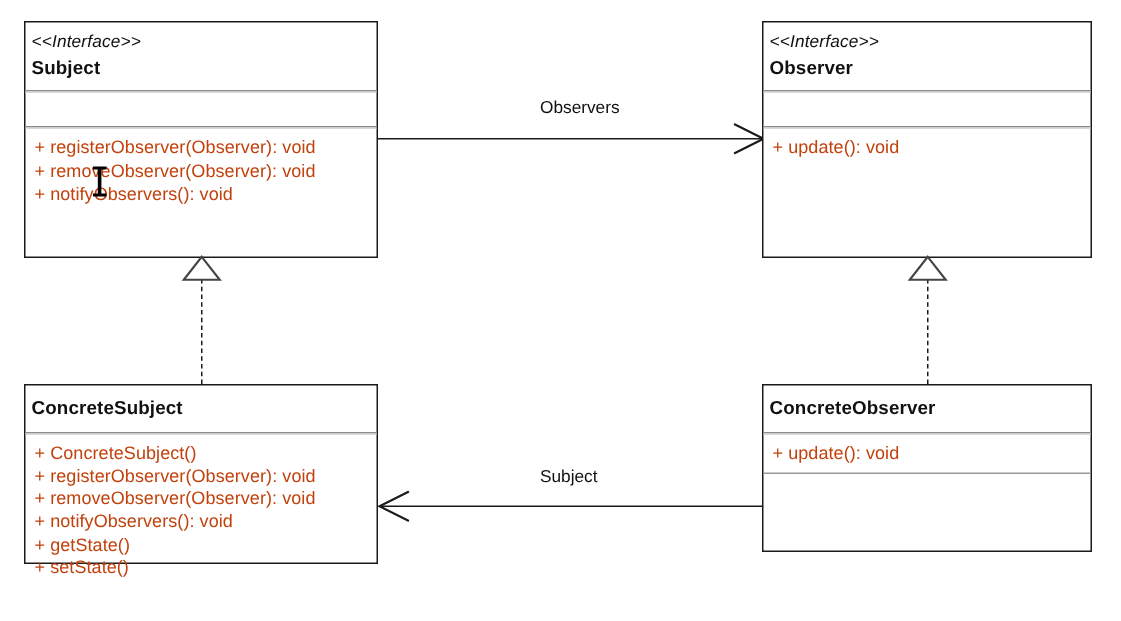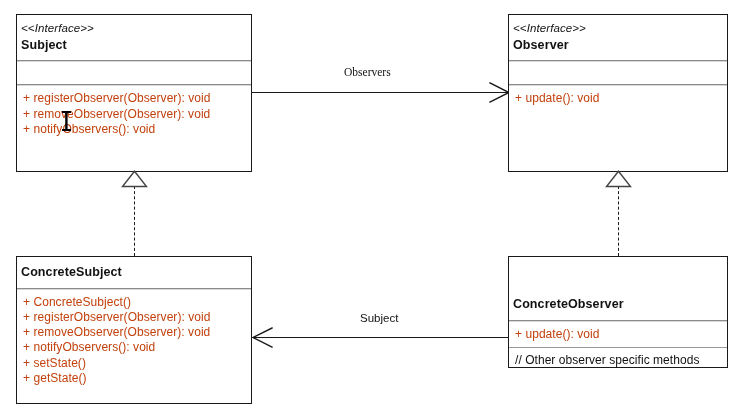--- a/index.html
+++ b/index.html
@@ -145,54 +145,51 @@
       <span class="class-name">Observer</span>
     </div>
     <div class="uml-sep"></div>
     <div class="uml-compartment empty"></div>
     <div class="uml-sep"></div>
     <div class="uml-compartment">
       <div class="member">+ update(): void</div>
     </div>
   </div>
 
-  <div class="uml-class" id="box-concrete-subject" style="left:16px; top:256px; width:236px; height:148px;">
+  <div class="uml-class" id="box-concrete-subject" style="left:16px; top:256px; width:236px; height:120px;">
     <div class="uml-header" style="padding:7px 4px 7px 4px;">
       <span class="class-name">ConcreteSubject</span>
     </div>
     <div class="uml-sep"></div>
     <div class="uml-compartment">
       <div class="member">+ ConcreteSubject()</div>
       <div class="member">+ registerObserver(Observer): void</div>
       <div class="member">+ removeObserver(Observer): void</div>
       <div class="member">+ notifyObservers(): void</div>
+      <div class="member">+ getState()</div>
       <div class="member">+ setState()</div>
-      <div class="member">+ getState()</div>
     </div>
   </div>
 
   <div class="uml-class" id="box-concrete-observer" style="left:508px; top:256px; width:220px; height:112px;">
-    <div class="uml-header" style="padding:7px 4px 7px 4px;margin-top:32px;">
+    <div class="uml-header" style="padding:7px 4px 7px 4px;">
       <span class="class-name">ConcreteObserver</span>
     </div>
     <div class="uml-sep"></div>
     <div class="uml-compartment" style="padding-bottom:5px;">
       <div class="member">+ update(): void</div>
     </div>
     <div class="uml-sep thin"></div>
-    <div class="uml-compartment">
-      <div class="member comment">// Other observer specific methods</div>
-    </div>
   </div>
 
   <div class="conn-line conn-h" style="left:252px; top:92px; width:256px;"></div>
   <svg class="arrowhead" style="left:488px; top:82px;" width="24" height="22" viewBox="0 0 24 22">
     <polyline points="2,1 21,10.5 2,20" fill="none" stroke="#1a1a1a" stroke-width="1.4" stroke-linecap="square" stroke-linejoin="miter"></polyline>
   </svg>
-  <div class="edge-label" style="left:340px; top:66px;font-family:Liberation Serif, serif;">Observers</div>
+  <div class="edge-label" style="left:356px; top:66px;">Observers</div>
 
   <div class="conn-line conn-h" style="left:254px; top:337px; width:254px;"></div>
   <svg class="arrowhead" style="left:250px; top:327px;" width="24" height="22" viewBox="0 0 24 22">
     <polyline points="22,1 3,10.5 22,20" fill="none" stroke="#1a1a1a" stroke-width="1.4" stroke-linecap="square" stroke-linejoin="miter"></polyline>
   </svg>
   <div class="edge-label" style="left:356px; top:312px;">Subject</div>
 
   <div class="dashed-v" style="left:134px; top:186px; height:70px;"></div>
   <svg class="triangle" style="left:121px; top:170px;" width="27" height="18" viewBox="0 0 27 18">
     <polygon points="13.5,1.2 25.5,16.5 1.5,16.5" fill="#ffffff" stroke="#444444" stroke-width="1.4" stroke-linejoin="miter"></polygon>

